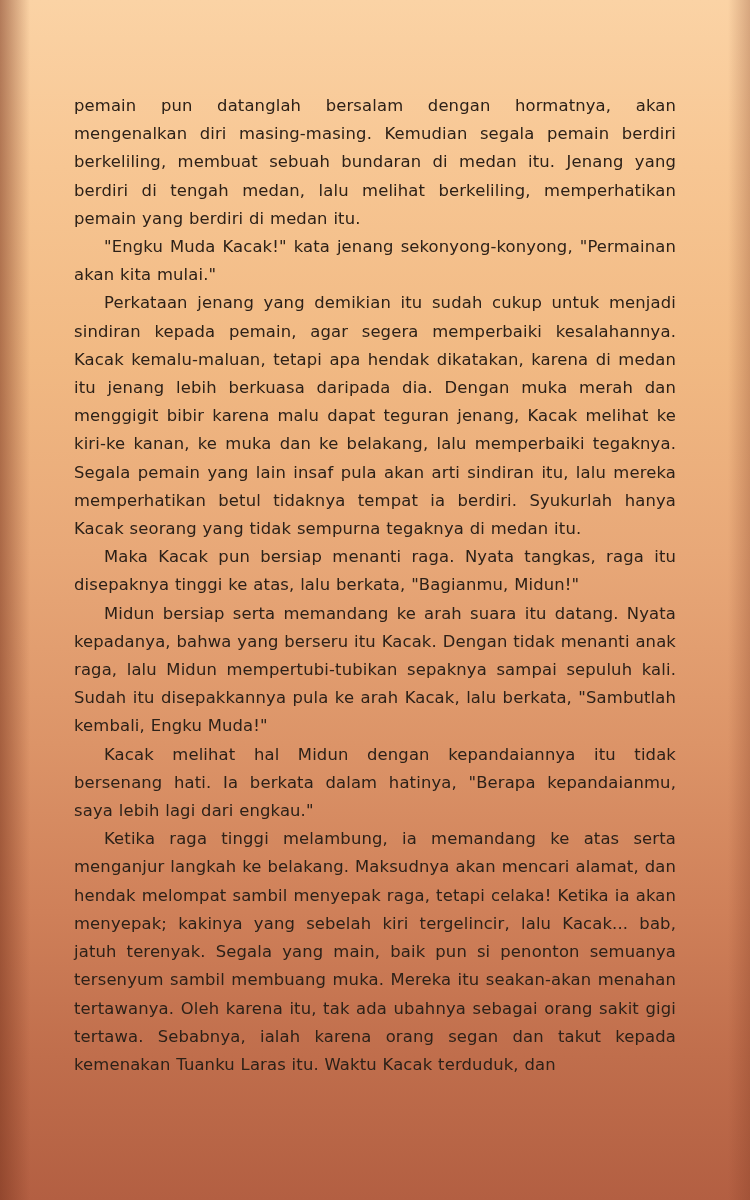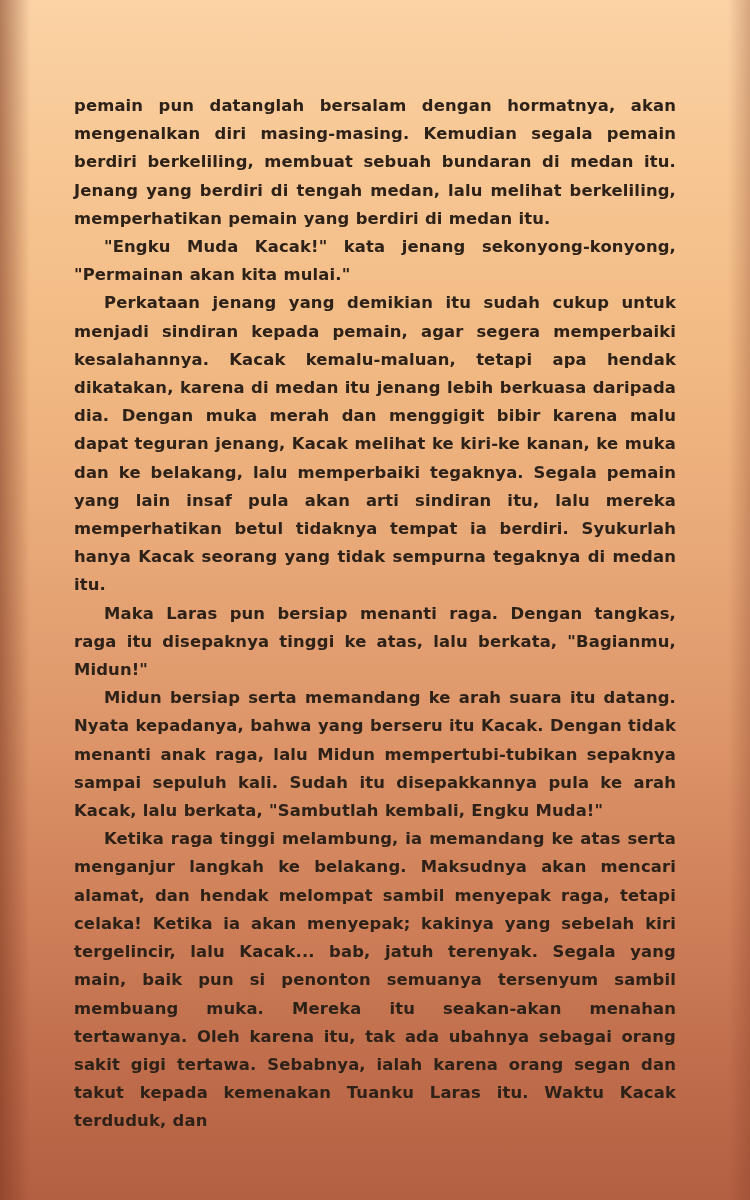--- a/index.html
+++ b/index.html
@@ -43,21 +43,20 @@
     right: 0; top: 0; bottom: 0;
     width: 22px;
     background: linear-gradient(to left, rgba(120,52,30,0.28), rgba(120,52,30,0.0));
     pointer-events: none;
   }
   #text-column {
     position: absolute;
     left: 74px;
     top: 92px;
     width: 602px;
-    font-weight: bold;
   }
   p.para {
     margin: 0;
     font-size: 16.4px;
     line-height: 28.2px;
     color: #2d2118;
     text-align: justify;
     text-justify: inter-word;
     letter-spacing: 0.15px;
     word-spacing: 0.4px;
@@ -70,17 +69,18 @@
   }
 </style>
 </head>
 <body>
 
 <div id="page">
   <div id="text-column">
     <p class="para">pemain pun datanglah bersalam dengan hormatnya, akan mengenalkan diri masing-masing. Kemudian segala pemain berdiri berkeliling, membuat sebuah bundaran di medan itu. Jenang yang berdiri di tengah medan, lalu melihat berkeliling, memperhatikan pemain yang berdiri di medan itu.</p>
     <p class="para indent">"Engku Muda Kacak!" kata jenang sekonyong-konyong, "Permainan akan kita mulai."</p>
     <p class="para indent">Perkataan jenang yang demikian itu sudah cukup untuk menjadi sindiran kepada pemain, agar segera memperbaiki kesalahannya. Kacak kemalu-maluan, tetapi apa hendak dikatakan, karena di medan itu jenang lebih berkuasa daripada dia. Dengan muka merah dan menggigit bibir karena malu dapat teguran jenang, Kacak melihat ke kiri-ke kanan, ke muka dan ke belakang, lalu memperbaiki tegaknya. Segala pemain yang lain insaf pula akan arti sindiran itu, lalu mereka memperhatikan betul tidaknya tempat ia berdiri. Syukurlah hanya Kacak seorang yang tidak sempurna tegaknya di medan itu.</p>
-    <p class="para indent">Maka Laras pun bersiap menanti raga. Dengan tangkas, raga itu disepaknya tinggi ke atas, lalu berkata, "Bagianmu, Midun!"</p>
+    <p class="para indent">Maka Kacak pun bersiap menanti raga. Nyata tangkas, raga itu disepaknya tinggi ke atas, lalu berkata, "Bagianmu, Midun!"</p>
     <p class="para indent">Midun bersiap serta memandang ke arah suara itu datang. Nyata kepadanya, bahwa yang berseru itu Kacak. Dengan tidak menanti anak raga, lalu Midun mempertubi-tubikan sepaknya sampai sepuluh kali. Sudah itu disepakkannya pula ke arah Kacak, lalu berkata, "Sambutlah kembali, Engku Muda!"</p>
+    <p class="para indent">Kacak melihat hal Midun dengan kepandaiannya itu tidak bersenang hati. Ia berkata dalam hatinya, "Berapa kepandaianmu, saya lebih lagi dari engkau."</p>
     <p class="para indent last">Ketika raga tinggi melambung, ia memandang ke atas serta menganjur langkah ke belakang. Maksudnya akan mencari alamat, dan hendak melompat sambil menyepak raga, tetapi celaka! Ketika ia akan menyepak; kakinya yang sebelah kiri tergelincir, lalu Kacak... bab, jatuh terenyak. Segala yang main, baik pun si penonton semuanya tersenyum sambil membuang muka. Mereka itu seakan-akan menahan tertawanya. Oleh karena itu, tak ada ubahnya sebagai orang sakit gigi tertawa. Sebabnya, ialah karena orang segan dan takut kepada kemenakan Tuanku Laras itu. Waktu Kacak terduduk, dan</p>
   </div>
 </div>
 
 </body></html>

